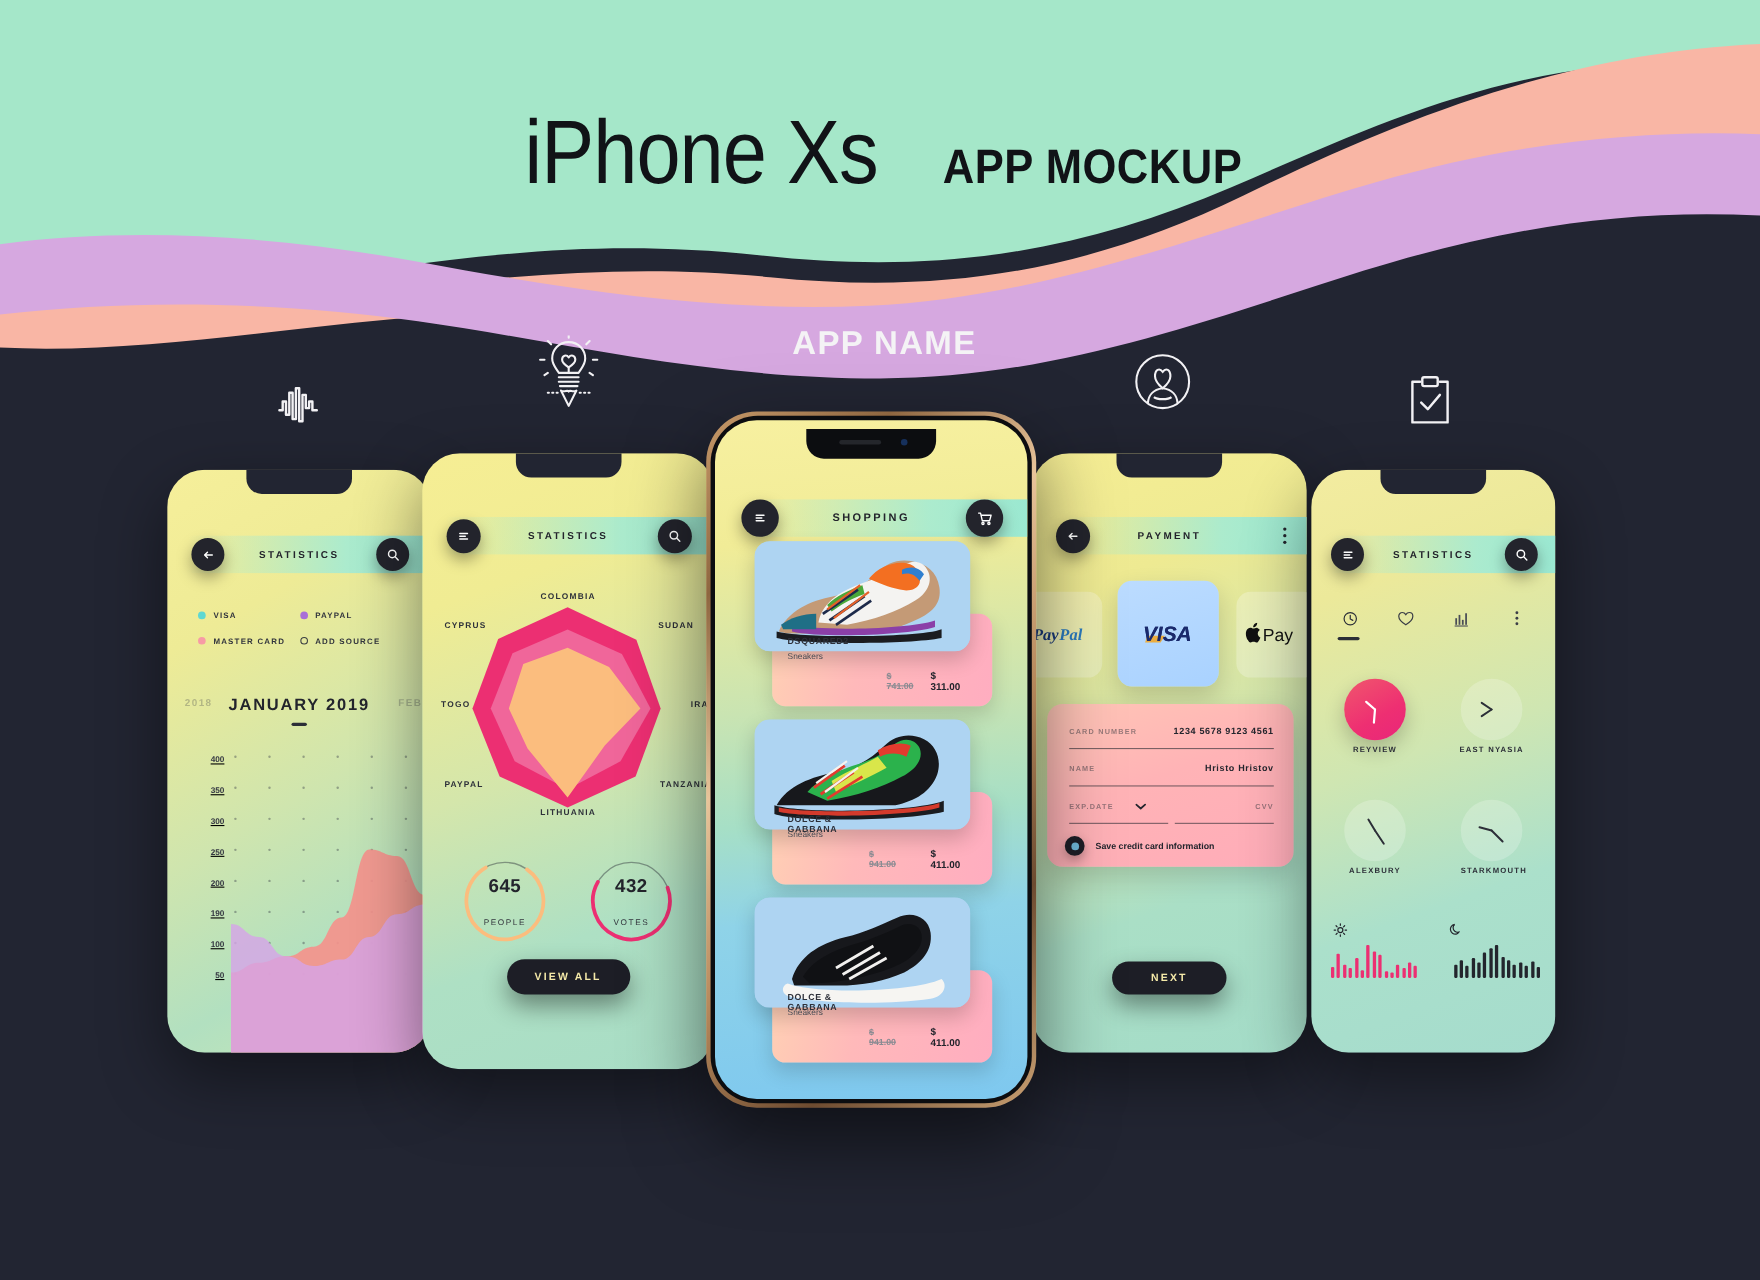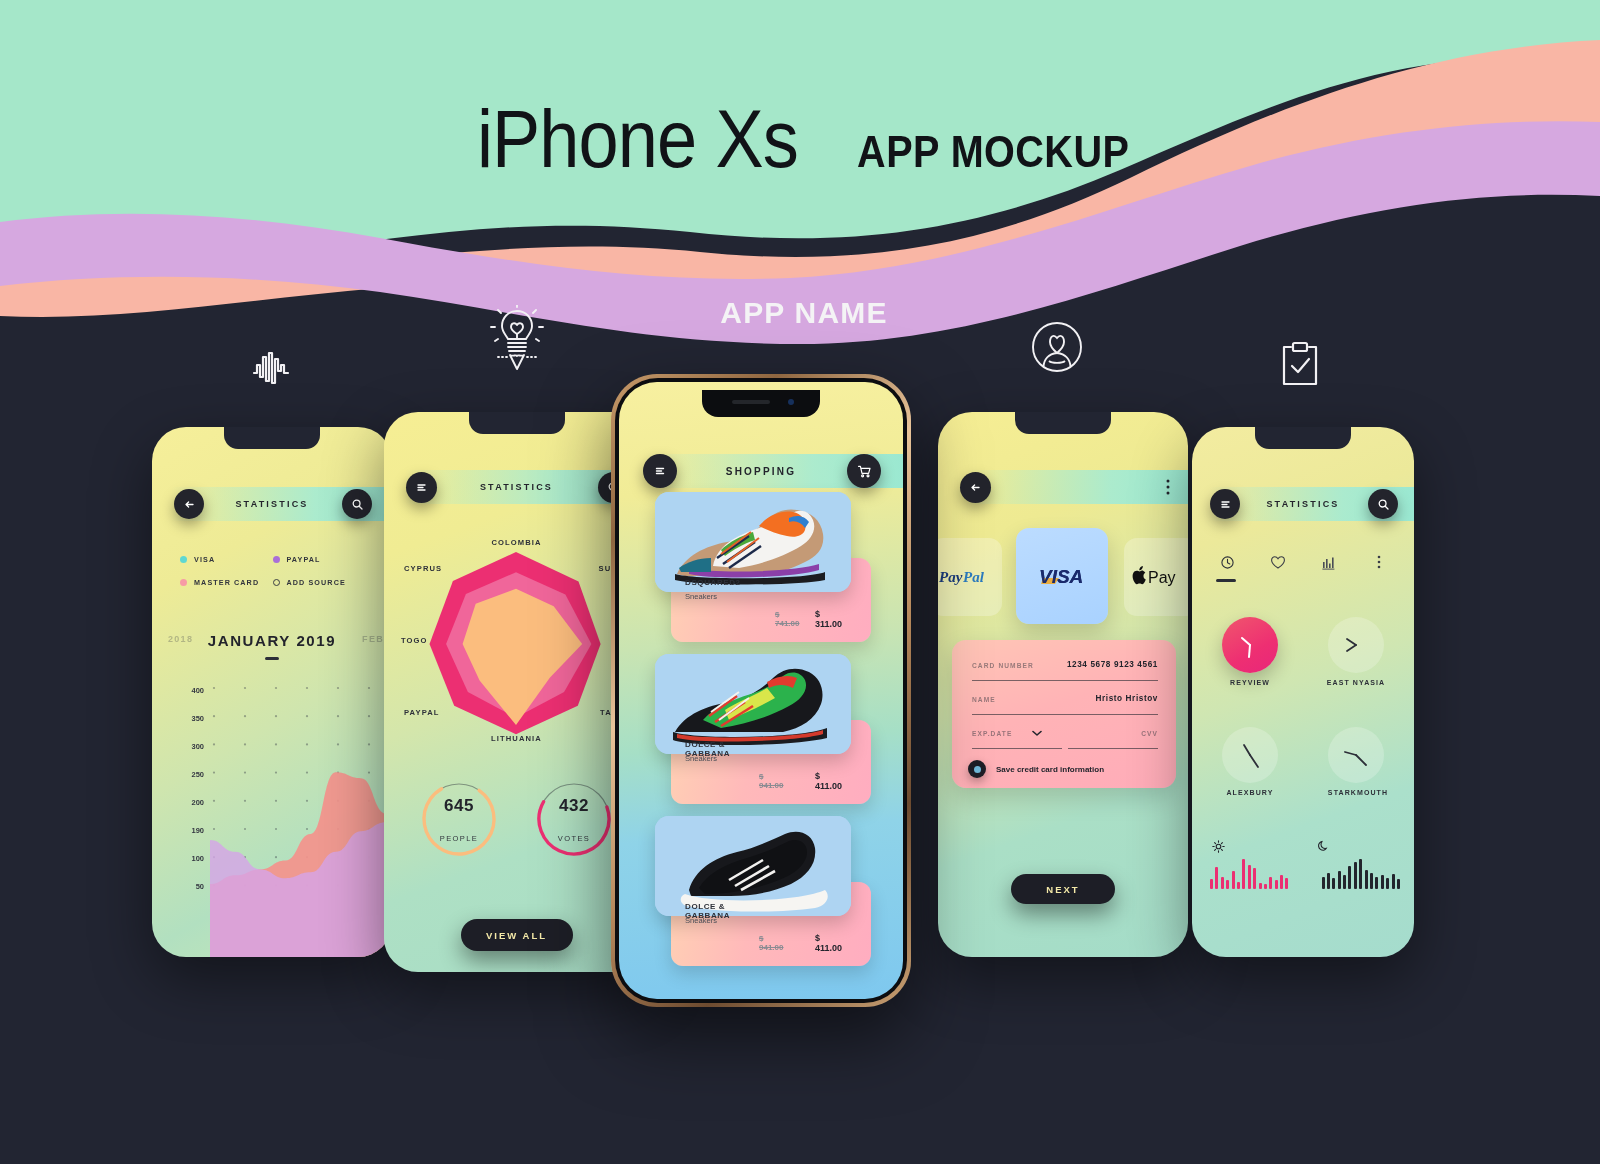--- a/index.html
+++ b/index.html
@@ -87,21 +87,21 @@
   .lg-item { display: flex; align-items: center; gap: 7px; }
   .lg-dot { width: 7px; height: 7px; border-radius: 50%; }
   .lg-ring { width: 7px; height: 7px; border-radius: 50%; border: 1.2px solid #3c4043; }
   .lg-label { font-size: 7.2px; font-weight: bold; letter-spacing: 1.1px; color: #32353d; white-space: nowrap;}
 
   .month-row { position: absolute; left: 0; width: 100%; top: 205px; text-align: center;}
   .month-main { font-size: 15px; font-weight: bold; letter-spacing: 1.6px; color: #23242c;}
   .month-side { position: absolute; font-size: 9px; font-weight: bold; letter-spacing:1.3px; color: rgba(60,62,72,.30);}
   .month-dash { display:block; width: 14px; height:2.5px; background:#2c2f38; margin: 7px auto 0; border-radius:2px;}
 
-  .y-axis { position: absolute; left: 18px; top: 258px; width: 34px; }
+  .y-axis { position: absolute; left: 18px; top: 258px; width: 34px; text-decoration: underline; }
   .y-tick { font-size: 7.5px; font-weight: bold; color: #343741; text-align: right; height: 28px; line-height: 11px;}
 
   
   #phone2 { left: 384px; top: 412px; width: 265px; height: 560px; }
   .p2-bg {
     position:absolute; inset:0;
     background: linear-gradient(160deg,#f6ee94 0%, #f0ec93 22%, #d4e6ab 50%, #aee0c4 75%, #a8ddc6 100%);
   }
   .radar-label { position: absolute; font-size: 7.6px; font-weight: bold; letter-spacing: 1.1px; color: #2e313a; white-space:nowrap;}
   .stat-circle { position: absolute; width: 78px; height: 78px; }
@@ -109,21 +109,21 @@
   .stat-num b { font-size: 17px; font-weight: bold; color: #23242c; letter-spacing: .5px;}
   .stat-num span { font-size: 7.5px; font-weight: normal; letter-spacing: 1.4px; color: #32353d; margin-top: 18px;}
   .pill-btn {
     position: absolute; border-radius: 40px; background: #1d1e26;
     display:flex; align-items:center; justify-content:center;
     box-shadow: 0 10px 22px rgba(0,0,0,.42);
   }
   .pill-btn span { font-size: 9.5px; font-weight: bold; letter-spacing: 2px; color: #f4e9a8;}
 
   
-  #phone3 { left: 611px; top: 374px; width: 300px; height: 633px; z-index: 5; }
+  #phone3 { left: 642px; top: 374px; width: 300px; height: 633px; z-index: 5; }
   .frame-outer {
     position:absolute; inset:0; border-radius: 46px;
     background: linear-gradient(135deg,#c79a6a 0%, #8e6640 18%, #e8c49a 38%, #b7895c 58%, #6d4b30 78%, #caa173 100%);
     box-shadow: 0 30px 70px rgba(0,0,0,.55);
   }
   .frame-inner {
     position:absolute; inset:4px; border-radius: 43px; background:#0c0d10;
   }
   .screen3 {
     position:absolute; inset:8px; border-radius: 38px; overflow:hidden;
@@ -408,21 +408,21 @@
     <svg width="78" height="78" viewBox="0 0 78 78">
       <circle cx="39" cy="39" r="35" fill="none" stroke="rgba(45,48,58,.45)" stroke-width="1.2"></circle>
       <circle cx="39" cy="39" r="35" fill="none" stroke="#ec2f72" stroke-width="3.4" stroke-linecap="round" stroke-dasharray="140 220" transform="rotate(-20 39 39)"></circle>
     </svg>
     <div class="stat-num">
       <b>432</b>
       <span>VOTES</span>
     </div>
   </div>
 
-  <div class="pill-btn" style="left:50%;transform:translateX(-50%);top:460px;width:112px;height:32px;margin-top:47px;">
+  <div class="pill-btn" style="left:50%;transform:translateX(-50%);top:460px;width:112px;height:32px;">
     <span>VIEW ALL</span>
   </div>
 </div>
 
 <div class="phone" id="phone3">
   <div class="frame-outer"></div>
   <div class="frame-inner"></div>
   <div class="screen3">
     <div class="notch3">
       <span class="spk"></span>
@@ -525,20 +525,23 @@
       <div class="prod-new" style="left:196px;top:551px;">$ 411.00</div>
     </div>
   </div>
 </div>
 
 <div class="phone side-phone" id="phone4">
   <div class="p4-bg"></div>
   <div class="side-notch"></div>
 
   <div class="hdr-band" style="top:58px;left:12%;"></div>
+  <div class="s-header" style="top:58px;height:34px;">
+    <div class="s-title">PAYMENT</div>
+  </div>
   <div class="circle-btn" style="left:22px;top:60px;width:31px;height:31px;">
     <svg width="13" height="13" viewBox="0 0 13 13" fill="none" stroke="#fff" stroke-width="1.3" stroke-linecap="round" stroke-linejoin="round">
       <path d="M10 6.5 H3 M5.6 4 L3 6.5 L5.6 9"></path>
     </svg>
   </div>
   <div style="position:absolute;right:18px;top:67px;">
     <svg width="4" height="16" viewBox="0 0 4 16">
       <circle cx="2" cy="2" r="1.5" fill="#23252d"></circle>
         <circle cx="2" cy="8" r="1.5" fill="#23252d"></circle>
         <circle cx="2" cy="14" r="1.5" fill="#23252d"></circle>

